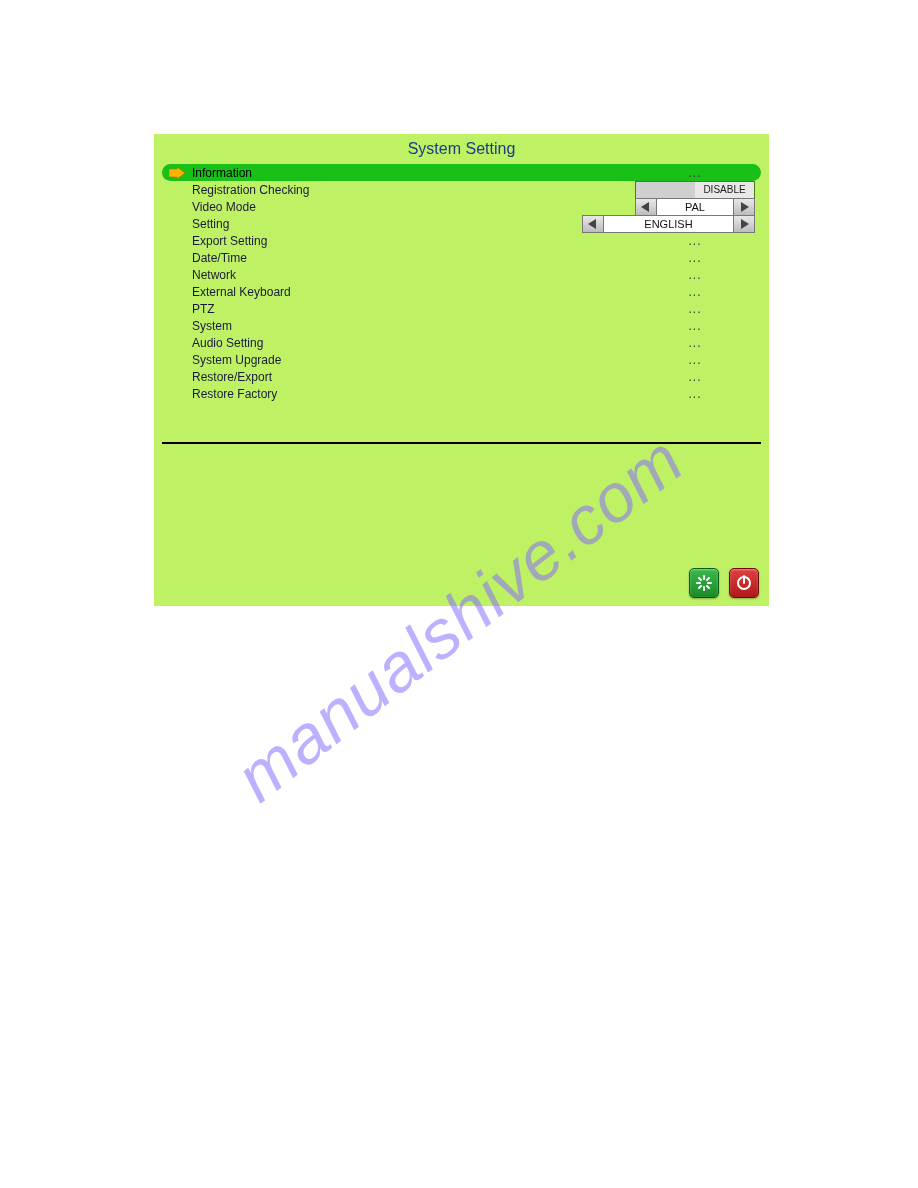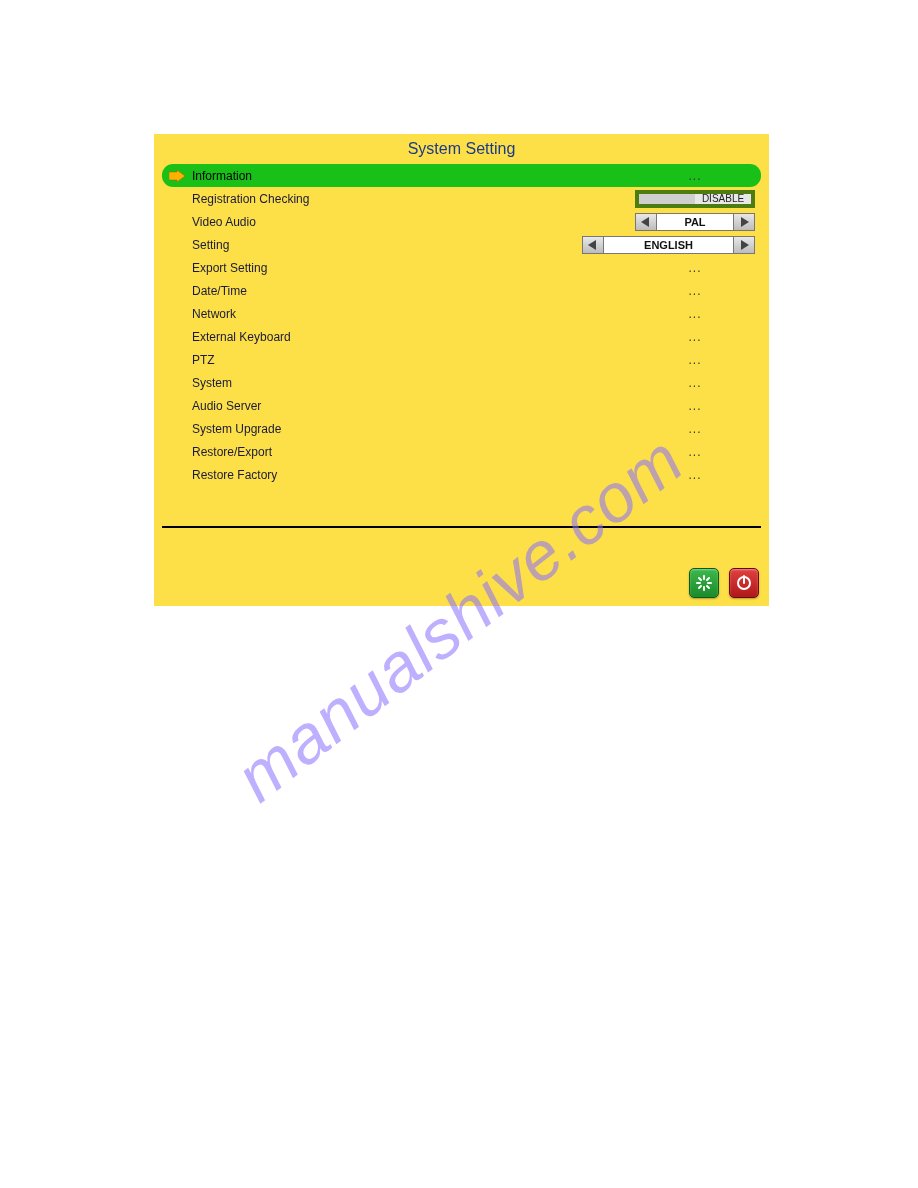--- a/index.html
+++ b/index.html
@@ -9,41 +9,41 @@
       background: #ffffff;
       font-family: Arial, sans-serif;
       position: relative;
     }
     .panel {
       position: absolute;
       left: 154px;
       top: 134px;
       width: 615px;
       height: 472px;
-      background: #fde047;
+      background: #bef264;
       display: flex;
       flex-direction: column;
     }
     .title-bar {
       height: 30px;
       display: flex;
       align-items: center;
       justify-content: center;
       font-size: 16px;
       color: #1a3a8a;
       font-weight: normal;
     }
     .menu-area {
       flex: 1;
       padding: 0 8px;
     }
     .row {
       display: flex;
       align-items: center;
-      height: 23px;
+      height: 17px;
       padding: 0 6px;
       font-size: 12px;
       color: #1a1a3a;
     }
     .row .label {
       flex: 0 0 auto;
       padding-left: 4px;
     }
     .row .spacer { flex: 1; }
     .row.selected {
@@ -56,21 +56,21 @@
       width: 18px;
       display: flex;
       align-items: center;
       justify-content: center;
       margin-right: 2px;
     }
     .toggle {
       display: flex;
       width: 120px;
       height: 18px;
-      border: 4px solid #4d7c0f;
+      border: 1px solid #4d7c0f;
       font-size: 10px;
       align-items: stretch;
     }
     .toggle .half {
       flex: 1;
       display: flex;
       align-items: center;
       justify-content: center;
     }
     .toggle .half.active-blue { background: #4a6fd6; color: #fff; }
@@ -94,21 +94,20 @@
     .spinner .mid {
       flex: 1;
       background: #ffffff;
       border-top: 1px solid #777;
       border-bottom: 1px solid #777;
       display: flex;
       align-items: center;
       justify-content: center;
       font-size: 11px;
       color: #111;
-      font-weight: bold;
     }
     .dots {
       width: 120px;
       text-align: center;
       color: #333;
       font-size: 12px;
       letter-spacing: 1px;
     }
     .divider {
       height: 2px;
@@ -174,21 +173,21 @@
       <span class="spacer"></span>
       <div class="toggle">
         <div class="half inactive"></div>
         <div class="half label-side">DISABLE</div>
       </div>
     </div>
 
 
     <div class="row">
       <span class="arrow-indicator"></span>
-      <span class="label">Video Audio</span>
+      <span class="label">Video Mode</span>
       <span class="spacer"></span>
       <div class="spinner">
         <div class="arrow-btn">
           <svg width="10" height="10" viewBox="0 0 10 10">
               <polygon points="8,0 8,10 0,5" fill="#444"></polygon>
             </svg>
         </div>
         <div class="mid">PAL</div>
         <div class="arrow-btn">
           <svg width="10" height="10" viewBox="0 0 10 10">
@@ -254,21 +253,21 @@
 
     <div class="row">
       <span class="arrow-indicator"></span>
       <span class="label">System</span>
       <span class="spacer"></span>
       <span class="dots">...</span>
     </div>
 
     <div class="row">
       <span class="arrow-indicator"></span>
-      <span class="label">Audio Server</span>
+      <span class="label">Audio Setting</span>
       <span class="spacer"></span>
       <span class="dots">...</span>
     </div>
 
     <div class="row">
       <span class="arrow-indicator"></span>
       <span class="label">System Upgrade</span>
       <span class="spacer"></span>
       <span class="dots">...</span>
     </div>

